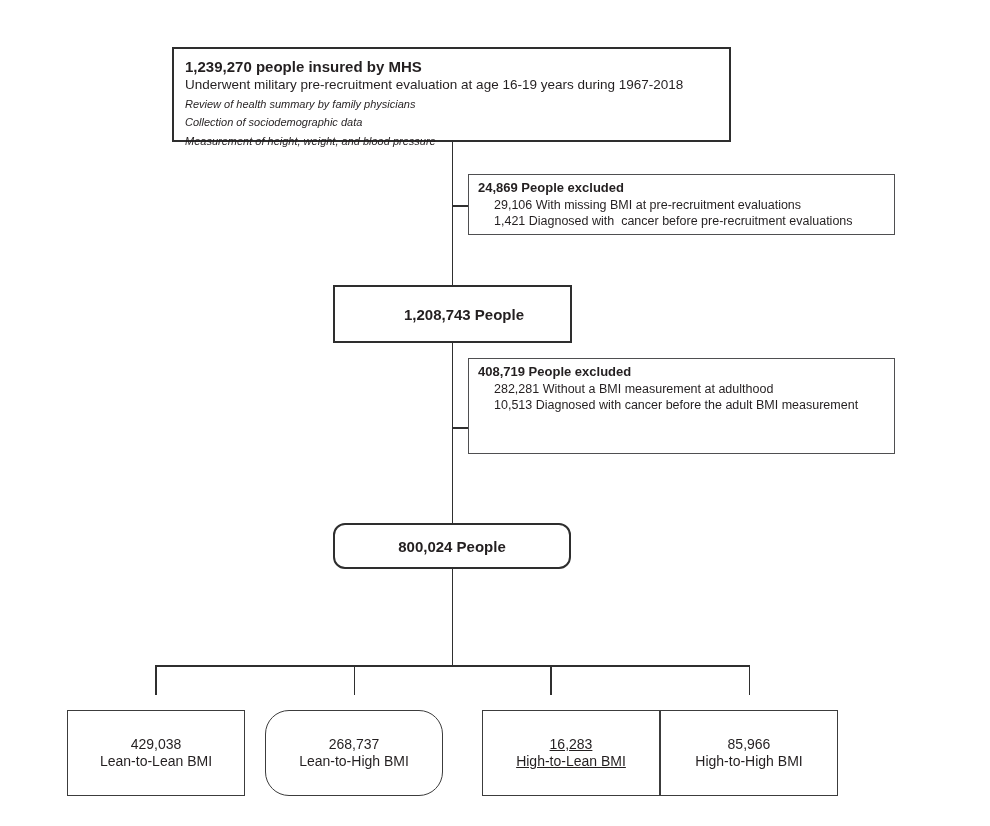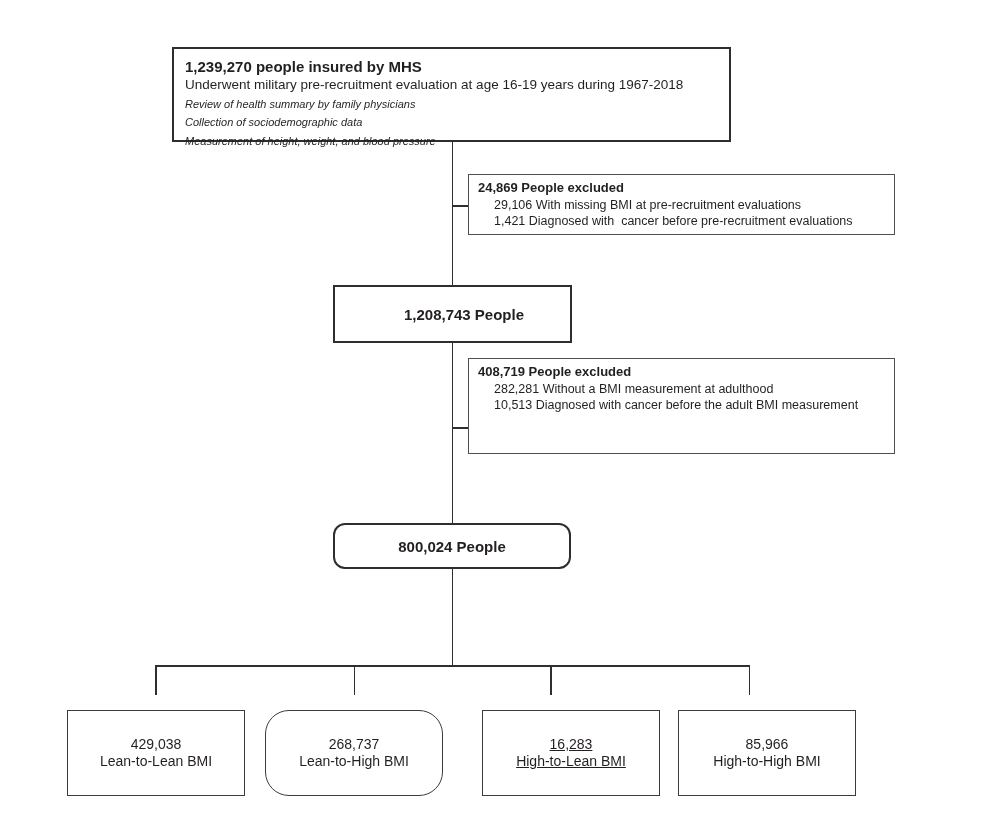--- a/index.html
+++ b/index.html
@@ -76,21 +76,21 @@
   .box.group {
     top: 694px; width: 178px; height: 86px;
     display: flex; flex-direction: column;
     align-items: center; justify-content: center;
     text-align: center;
     font-size: 14px; line-height: 17.5px; margin-top: 16px;
   }
   #group-1 { left: 67px; }
   #group-2 { left: 265px; border-radius: 24px; }
   #group-3 { left: 482px; text-decoration: underline; }
-  #group-4 { left: 678px; }
+  #group-4 { left: 660px; }
 </style>
 </head>
 <body>
 
 <div class="canvas">
 
   <div class="line v" style="left:451.5px; top:122px; height:163px"></div>
   <div class="line h" style="left:452px; top:205px; width:16px"></div>
   <div class="line v" style="left:451.5px; top:332px; height:191px"></div>
   <div class="line h" style="left:452px; top:427px; width:16px"></div>

